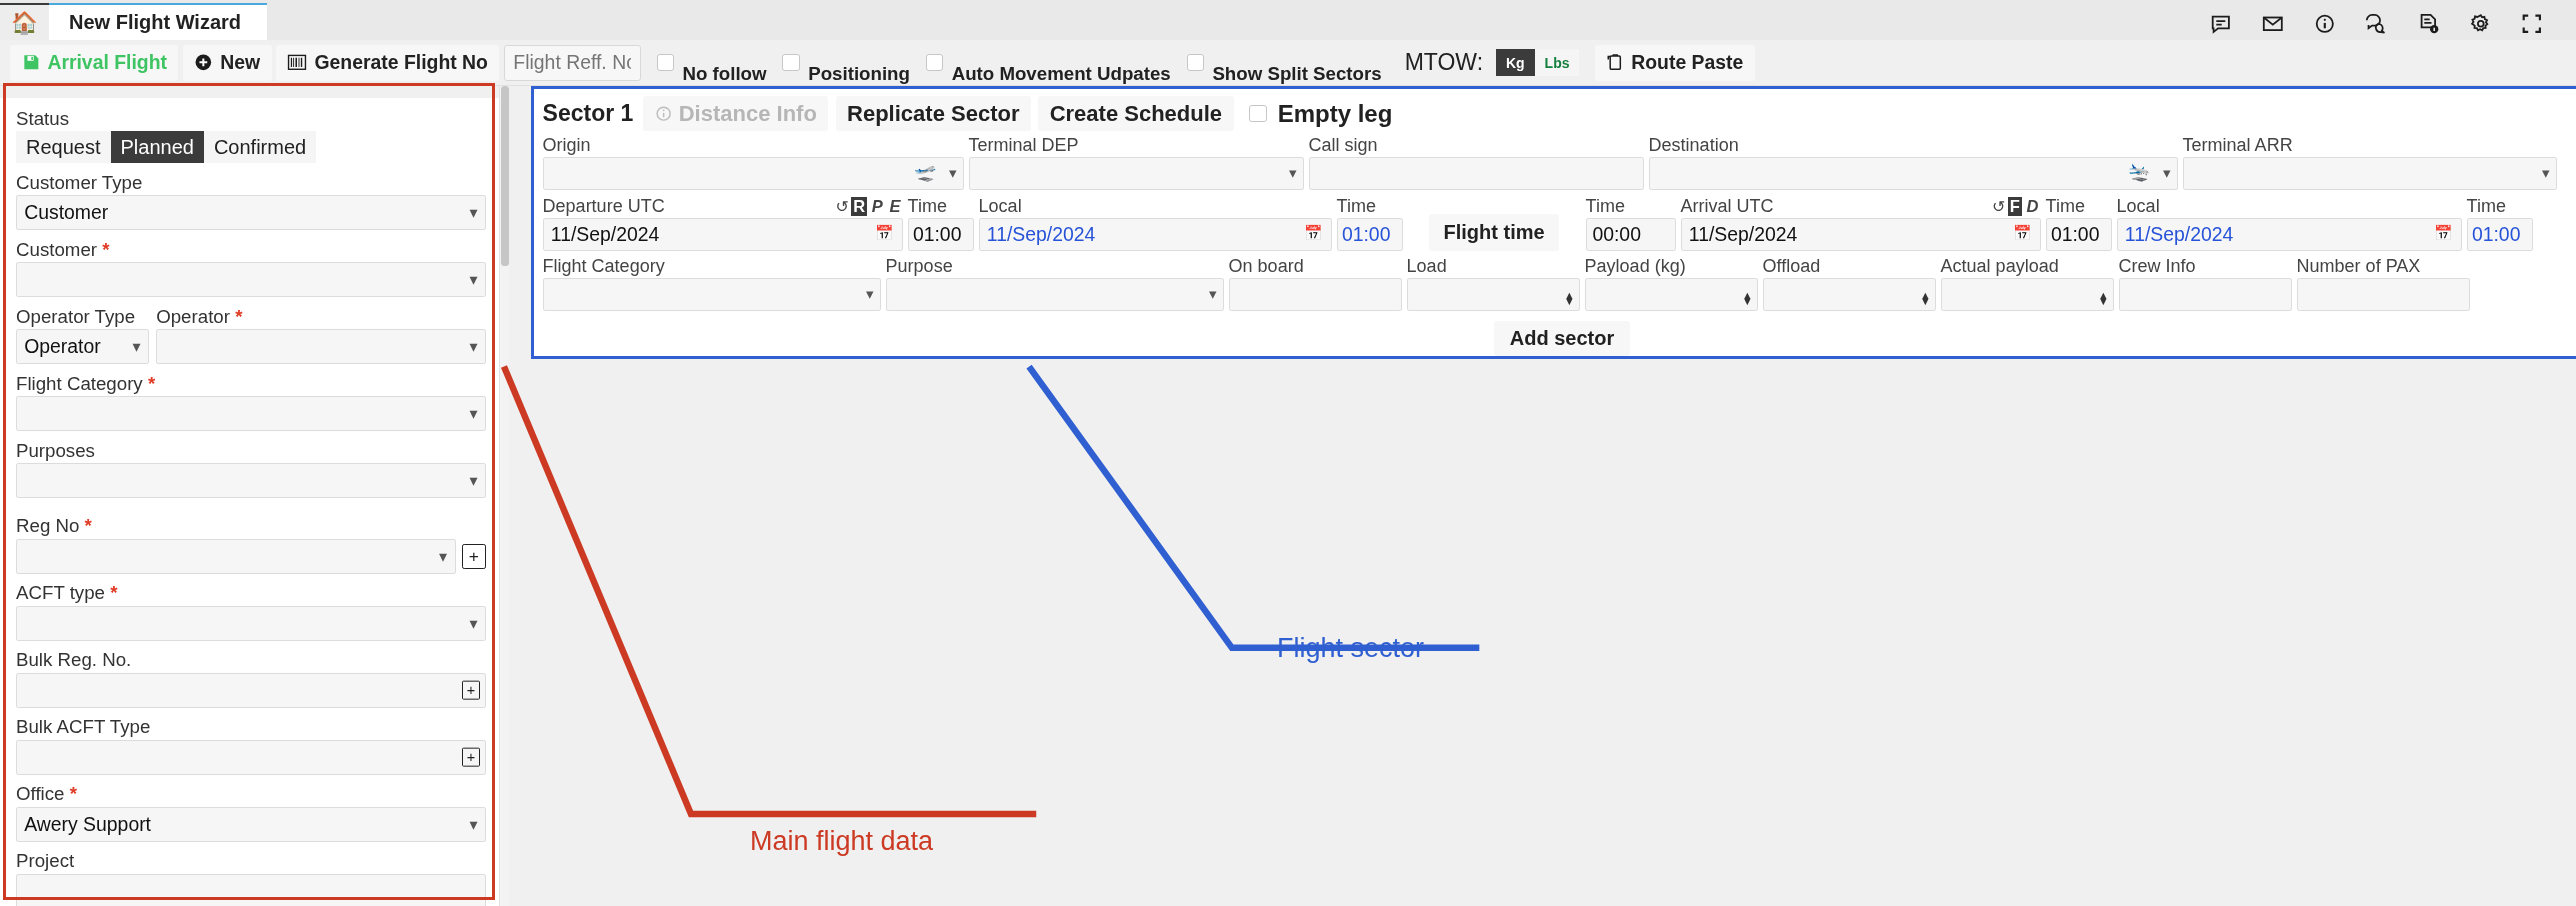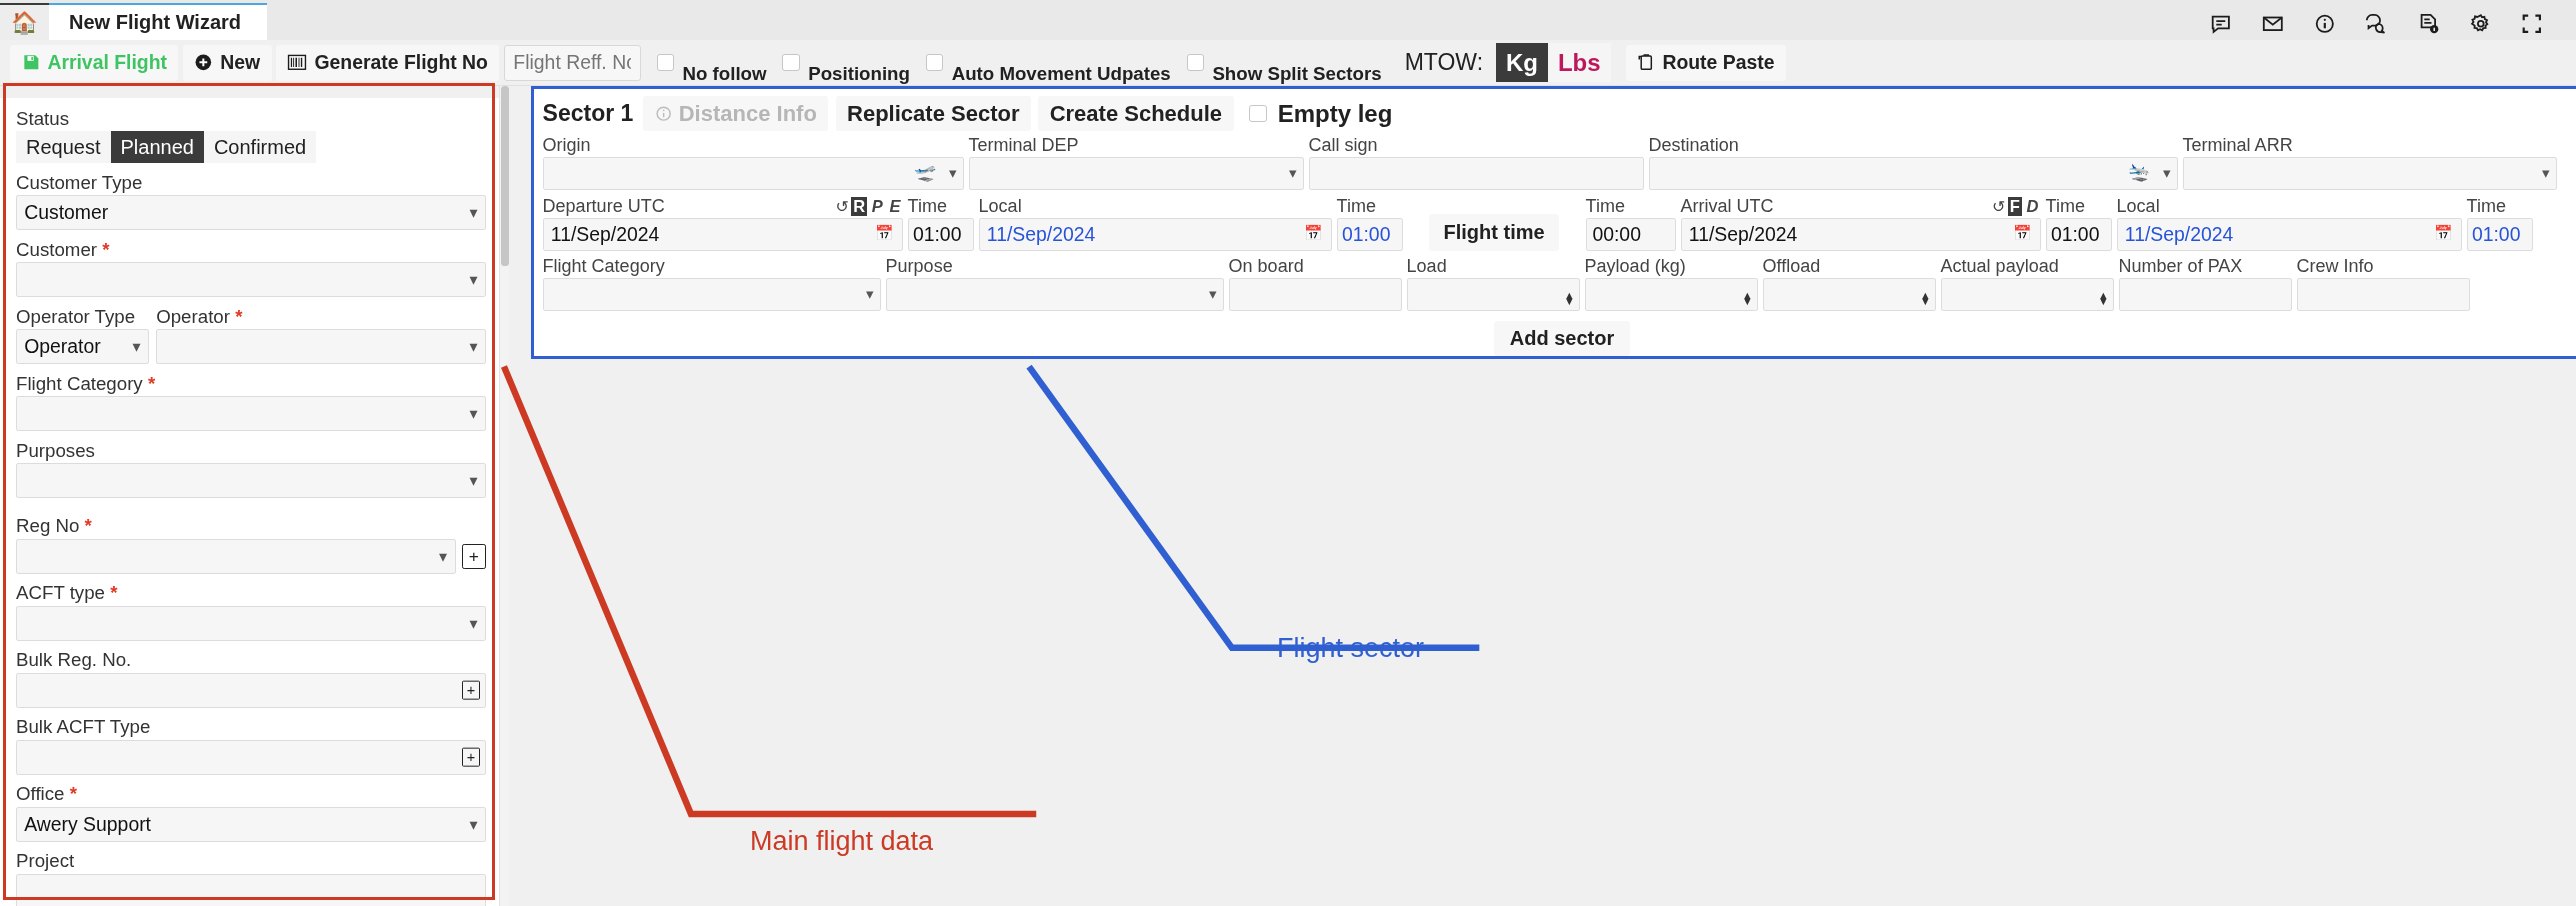--- a/index.html
+++ b/index.html
@@ -51,23 +51,23 @@
     font-family:inherit;
   }
   .tb-check { display:flex; align-items:center; gap:8.6px; margin-left:11.5px; white-space:nowrap; }
   .cb {
     width:17.3px; height:17.3px; background:#fff; border:0.7px solid #c6c6c6;
     border-radius:2.9px; display:inline-block; flex:none;
   }
   .tb-check-label { font-weight:bold; font-size:18.7px;margin-top:22px; }
   .mtow-label { margin-left:18.7px; font-size:23px; }
   .seg { display:flex; margin-left:8.6px; }
-  .seg > div { padding:5.8px 10px; font-size:24px; font-weight:bold; cursor:pointer; }
+  .seg > div { padding:5.8px 10px; font-size:14px; font-weight:bold; cursor:pointer; }
   .seg .on { background:#3b3b3b; color:#fff; }
-  .seg .off { background:#f5f5f5; color:#be185d; }
+  .seg .off { background:#f5f5f5; color:#15803d; }
 
   
   .workspace { position:relative; height:820px; }
 
   
   .left-panel {
     position:absolute; left:0; top:12px; width:499px; height:820px;
     background:#fff; overflow:hidden;
   }
   .lp-inner { padding:10px 13px 0 16px; }
@@ -578,25 +578,25 @@
       </div>
       <div class="sfld" style="width:173px;">
         <span class="slbl">Actual payload</span>
         <input class="sinp" value="" style="">
         <span class="sspin">
             <span>▲</span>
             <span>▼</span>
           </span>
       </div>
       <div class="sfld" style="width:173px;">
+        <span class="slbl">Crew Info</span>
+        <input class="sinp" value="" style="">
+      </div>
+      <div class="sfld" style="width:173px;">
         <span class="slbl">Number of PAX</span>
-        <input class="sinp" value="" style="">
-      </div>
-      <div class="sfld" style="width:173px;">
-        <span class="slbl">Crew Info</span>
         <input class="sinp" value="" style="">
       </div>
     </div>
 
     <div class="addsector-row">
       <div class="addsector">
         <span>Add sector</span>
       </div>
     </div>
   </div>

